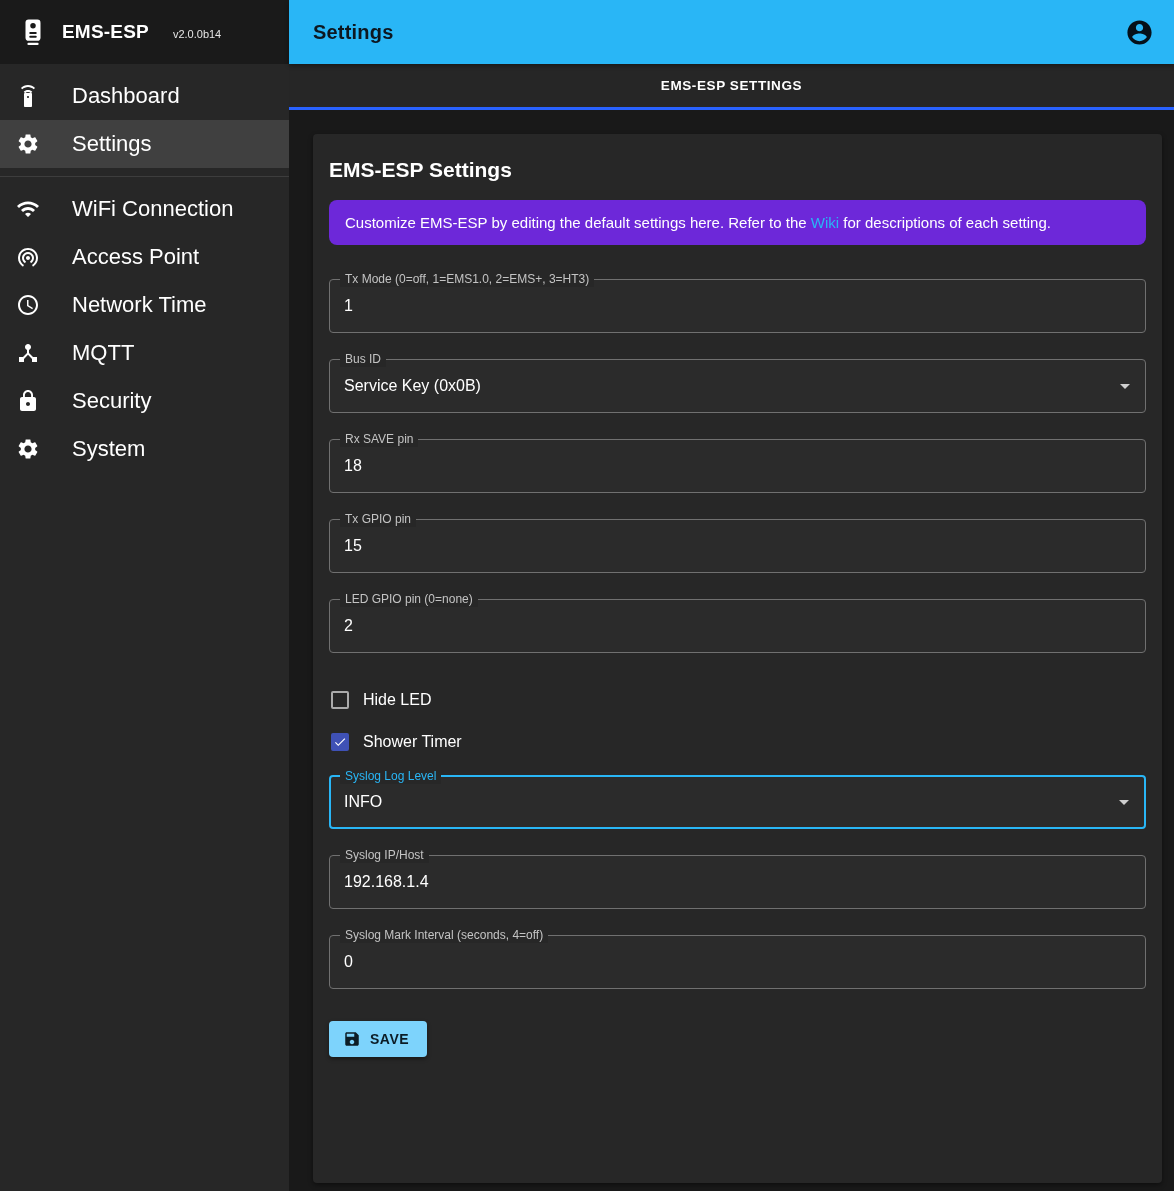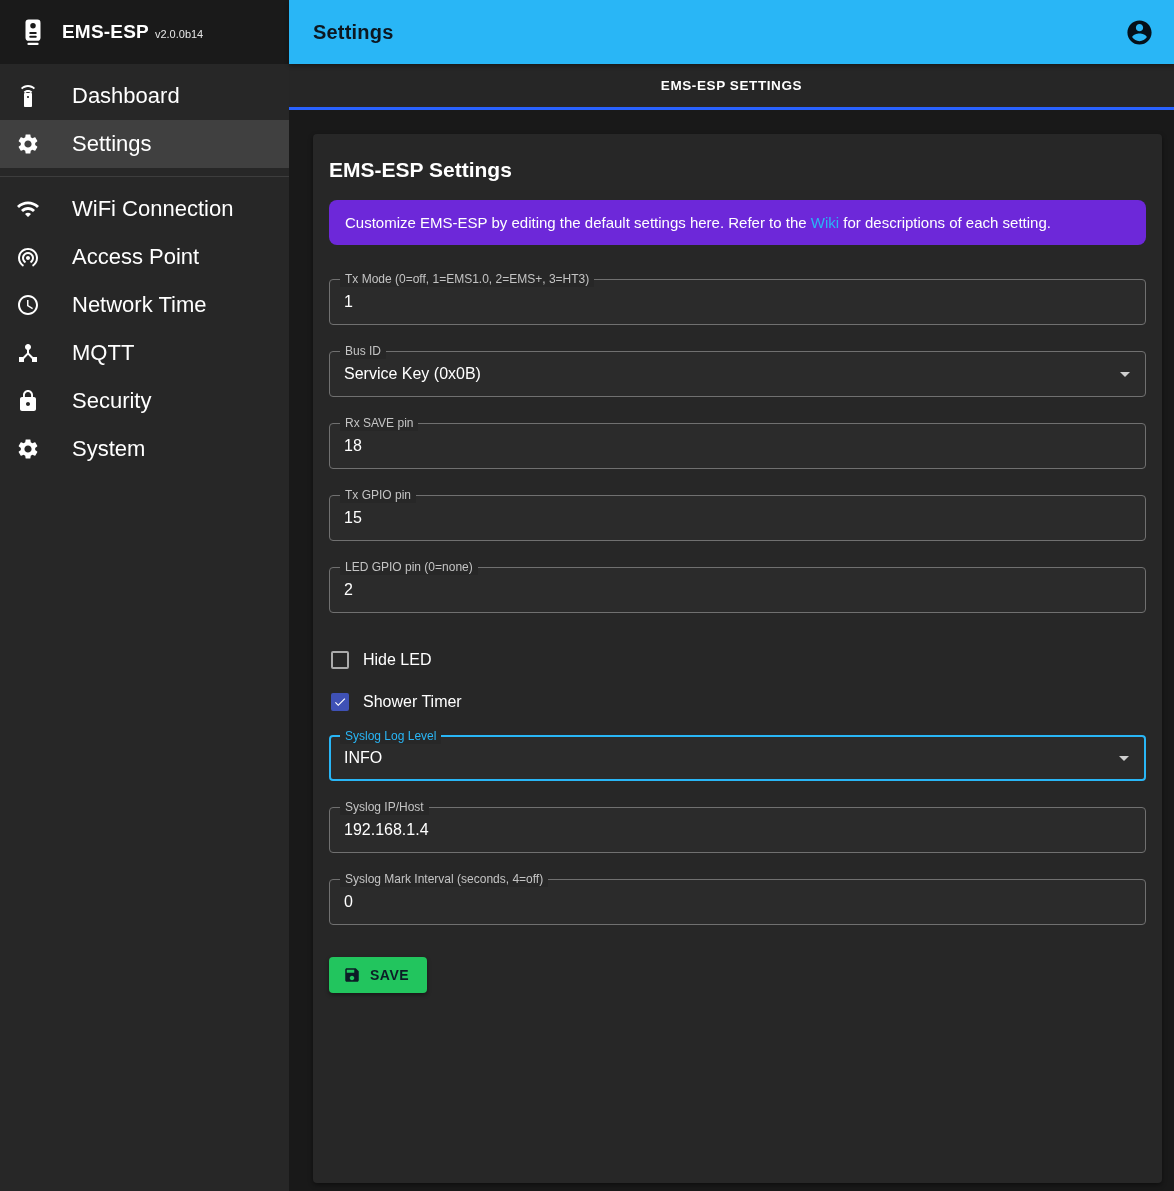--- a/index.html
+++ b/index.html
@@ -10,21 +10,21 @@
     background: #191919; color: #fff;
     overflow: hidden;
   }
   .app { display: flex; width: 100%; height: 100%; }
 
   
   .sidebar { flex: 0 0 289px; width: 289px; background: #272727; display: flex; flex-direction: column; }
   .logo-bar { flex: 0 0 64px; height: 64px; background: #1a1a1a; display: flex; align-items: center; padding: 0 16px; gap: 12px; }
   .logo { width: 34px; height: 34px; display: flex; align-items: center; justify-content: center; }
   .logo svg { width: 30px; height: 30px; display: block; }
-  .title-wrap { display: flex; align-items: baseline; gap: 6px; }
+  .title-wrap { display: flex; align-items: baseline; gap: 24px; }
   .app-title { font-size: 19px; font-weight: 700; color: #fff; letter-spacing: 0.2px; }
   .app-version { font-size: 11px; color: #e6e6e6; font-weight: 400; }
   .menu { padding-top: 8px; }
   .menu-item { height: 48px; display: flex; align-items: center; padding: 0 16px; cursor: pointer; }
   .menu-item.selected { background: #404040; }
   .mi-icon { width: 24px; height: 24px; color: #fff; margin-right: 32px; flex: 0 0 24px; }
   .mi-icon svg { width: 24px; height: 24px; display: block; fill: currentColor; }
   .mi-label { font-size: 22px; color: #fff; }
   .divider { height: 1px; background: #3d3d3d; margin: 8px 0; }
 
@@ -40,39 +40,39 @@
 
   .main { flex: 1; background: #191919; padding: 24px 12px 8px 24px; overflow: hidden; }
   .card { background: #272727; border-radius: 4px; box-shadow: 0 2px 5px rgba(0,0,0,0.45); height: 100%; padding: 16px 16px 20px; overflow: hidden; }
 
   .card-heading { margin: 8px 0 18px; font-size: 21px; font-weight: 700; color: #fff; }
 
   .banner { background: #6d28d9; border-radius: 8px; padding: 14px 16px; font-size: 15px; color: #fff; margin-bottom: 34px; white-space: nowrap; overflow: hidden; }
   .banner a { color: #29b6f6; text-decoration: none; cursor: pointer; }
 
   
-  .field { position: relative; height: 46px; border: 1px solid #707070; border-radius: 4px; background: #2b2b2b; display: flex; align-items: center; padding: 0 14px; margin-bottom: 26px; cursor: text; }
+  .field { position: relative; height: 54px; border: 1px solid #707070; border-radius: 4px; background: #2b2b2b; display: flex; align-items: center; padding: 0 14px; margin-bottom: 26px; cursor: text; }
   .field-label { position: absolute; top: -8px; left: 10px; font-size: 12px; line-height: 15px; color: #c4c4c4; background: #272727; padding: 0 5px; white-space: nowrap; }
   .field-value { font-size: 16px; color: #fff; }
   .field.select { cursor: pointer; }
   .caret { position: absolute; right: 8px; top: 50%; transform: translateY(-50%); width: 24px; height: 24px; color: #cfcfcf; }
   .caret svg { width: 24px; height: 24px; fill: currentColor; display: block; }
   .field.focused { border: 2px solid #29b6f6; padding: 0 13px; }
   .field.focused .field-label { color: #29b6f6; left: 9px; }
 
   
   .check-group { margin: 2px 0 12px; }
   .check-row { display: flex; align-items: center; height: 42px; padding-left: 2px; cursor: pointer; }
   .checkbox { width: 18px; height: 18px; border: 2px solid #ababab; border-radius: 2px; margin-right: 14px; position: relative; flex: 0 0 18px; }
   .checkbox.checked { background: #3f51b5; border-color: #3f51b5; }
   .checkbox.checked svg { position: absolute; left: 0; top: 0; width: 14px; height: 14px; fill: #fff; display: block; }
   .check-label { font-size: 16px; color: #fff; }
 
   
-  .save-btn { display: inline-flex; align-items: center; gap: 9px; background: #22c55e; color: #0c1c26; border: none; border-radius: 4px; padding: 9px 18px 9px 14px; font-family: inherit; font-size: 14px; font-weight: 700; letter-spacing: 0.5px; cursor: pointer; box-shadow: 0 2px 4px rgba(0,0,0,0.4); margin-top: 6px; justify-content: flex-end; }
+  .save-btn { display: inline-flex; align-items: center; gap: 9px; background: #7dd3fc; color: #0c1c26; border: none; border-radius: 4px; padding: 9px 18px 9px 14px; font-family: inherit; font-size: 14px; font-weight: 700; letter-spacing: 0.5px; cursor: pointer; box-shadow: 0 2px 4px rgba(0,0,0,0.4); margin-top: 6px; justify-content: flex-end; }
   .save-btn svg { width: 18px; height: 18px; fill: currentColor; display: block; }
 </style>
 </head>
 <body>
 
 <div class="app">
 
   <aside class="sidebar">
     <div class="logo-bar">
       <span class="logo">

